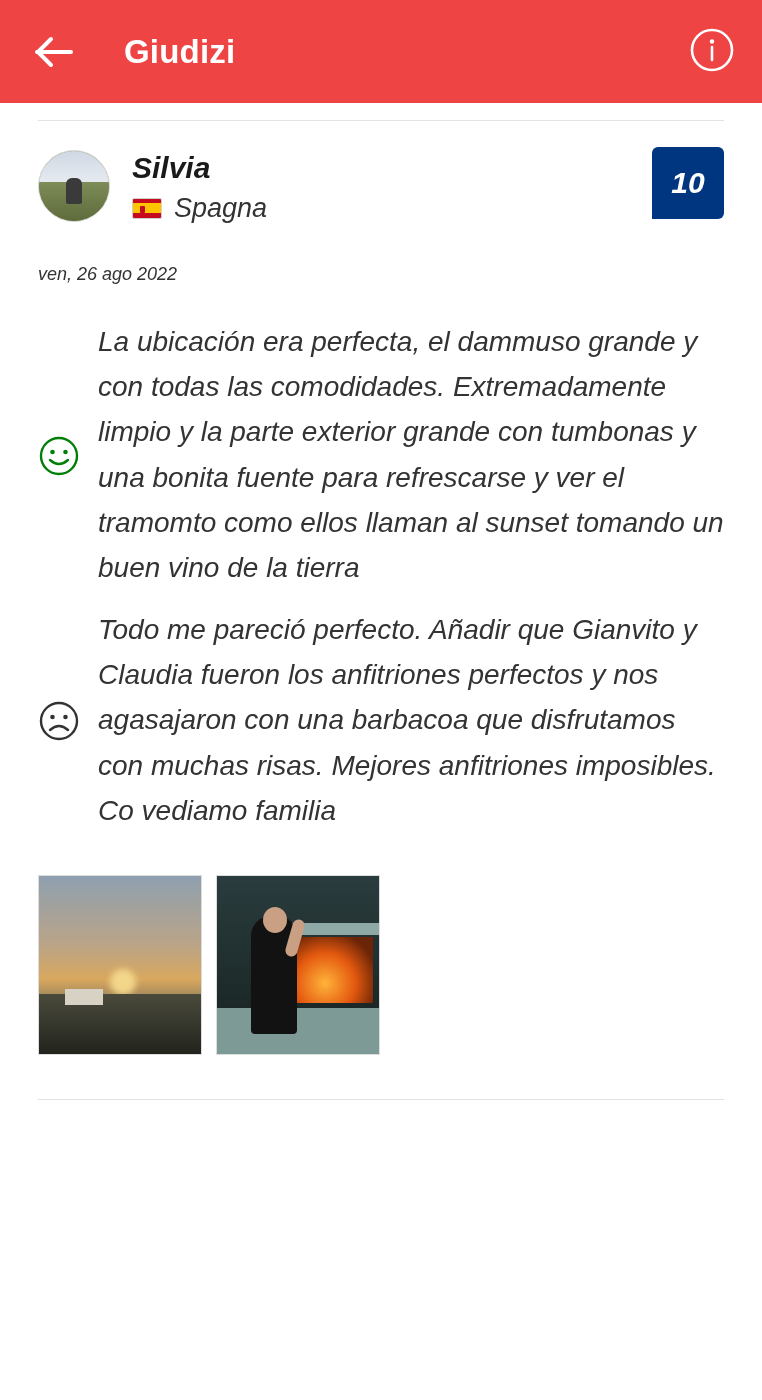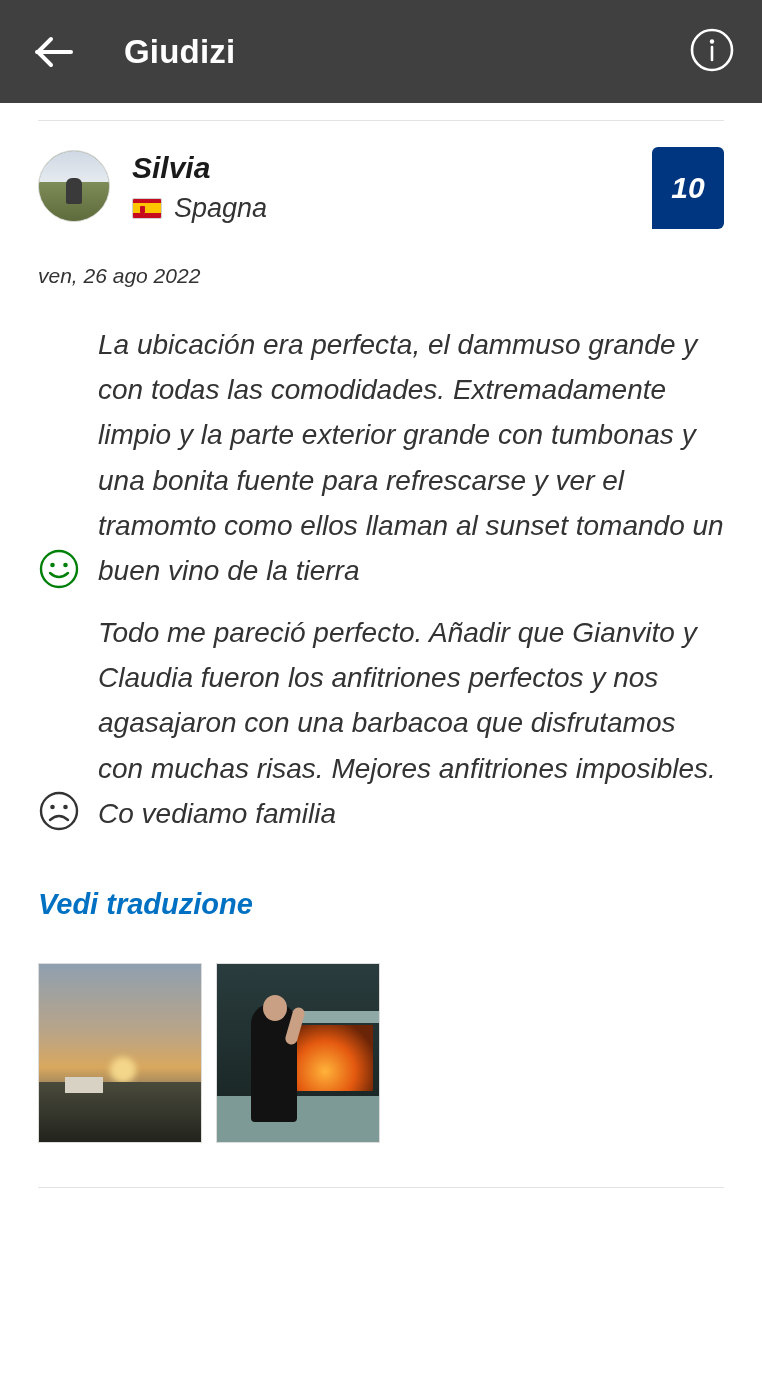--- a/index.html
+++ b/index.html
@@ -7,21 +7,21 @@
     width: 762px;
     height: 1400px;
     background: #ffffff;
     font-family: "Liberation Sans", sans-serif;
     overflow: hidden;
   }
 
   
   .appbar {
     height: 103px;
-    background: #404040;
+    background: #ef4444;
     display: flex;
     align-items: center;
     padding: 0 28px;
     position: relative;
   }
   .back-btn {
     width: 54px;
     height: 54px;
     display: flex;
     align-items: center;
@@ -142,42 +142,42 @@
   }
   .score-badge {
     position: absolute;
     right: 0;
     top: 26px;
     background: #003580;
     color: #fff;
     font-size: 30px;
     font-weight: bold;
     width: 72px;
-    height: 82px;
+    height: 72px;
     border-radius: 6px 6px 6px 0;
     display: flex;
     align-items: center;
     justify-content: center;
   }
 
   .review-date {
-    font-size: 21px;
+    font-size: 18px;
     color: #333333;
     margin-top: 34px;
   }
   .review-title {
     font-size: 29px;
     font-weight: bold;
     color: #1a1a1a;
     margin-top: 18px;
   }
 
   .comment {
     display: flex;
-    align-items: flex-end;
+    align-items: center;
     margin-top: 34px;
   }
   .comment + .comment { margin-top: 16px; }
   .comment-icon {
     flex: 0 0 auto;
     width: 44px;
     margin-top: 6px;
   }
   .comment-text {
     font-size: 28px;
@@ -332,21 +332,20 @@
         <circle cx="21" cy="21" r="18" stroke="#333333" stroke-width="2.4"></circle>
         <circle cx="14.5" cy="17" r="2.3" fill="#333333"></circle>
         <circle cx="27.5" cy="17" r="2.3" fill="#333333"></circle>
         <path d="M12 30 Q21 22 30 30" stroke="#333333" stroke-width="2.4" fill="none" stroke-linecap="round"></path>
       </svg>
     </div>
     <div class="comment-text">Todo me pareció perfecto. Añadir que Gianvito y Claudia fueron los anfitriones perfectos y nos agasajaron con una barbacoa que disfrutamos con muchas risas. Mejores anfitriones imposibles. Co vediamo familia</div>
   </div>
 
   
-  <div class="translate-link">Vedi traduzione</div>
 
   
   <div class="photos">
     <div class="photo photo-sunset">
       <div class="sun"></div>
       <div class="land"></div>
       <div class="bldg"></div>
     </div>
     <div class="photo photo-fire">
       <div class="mantle"></div>

